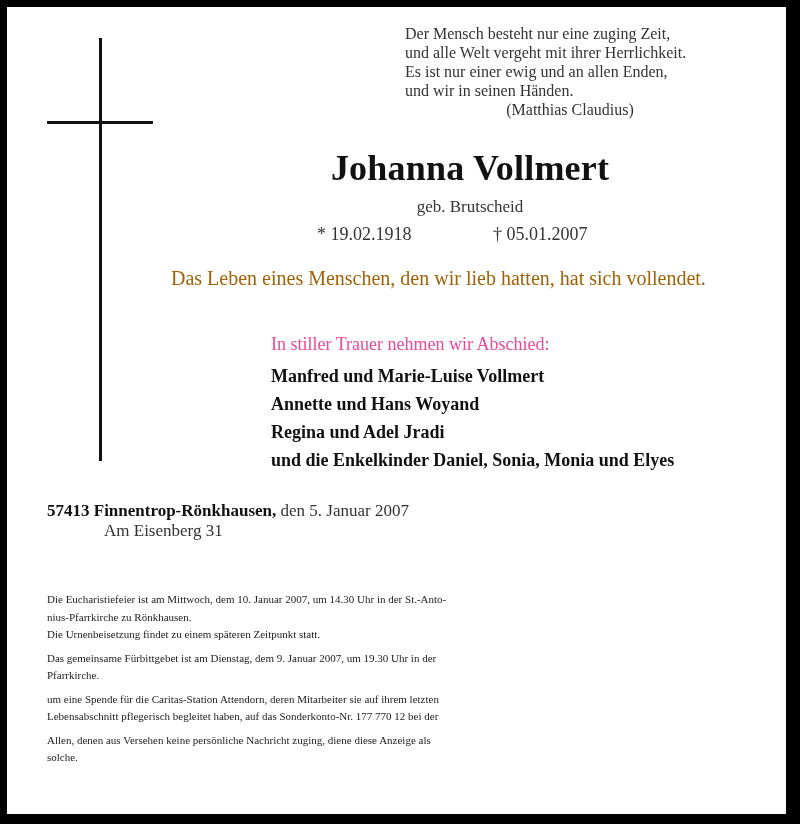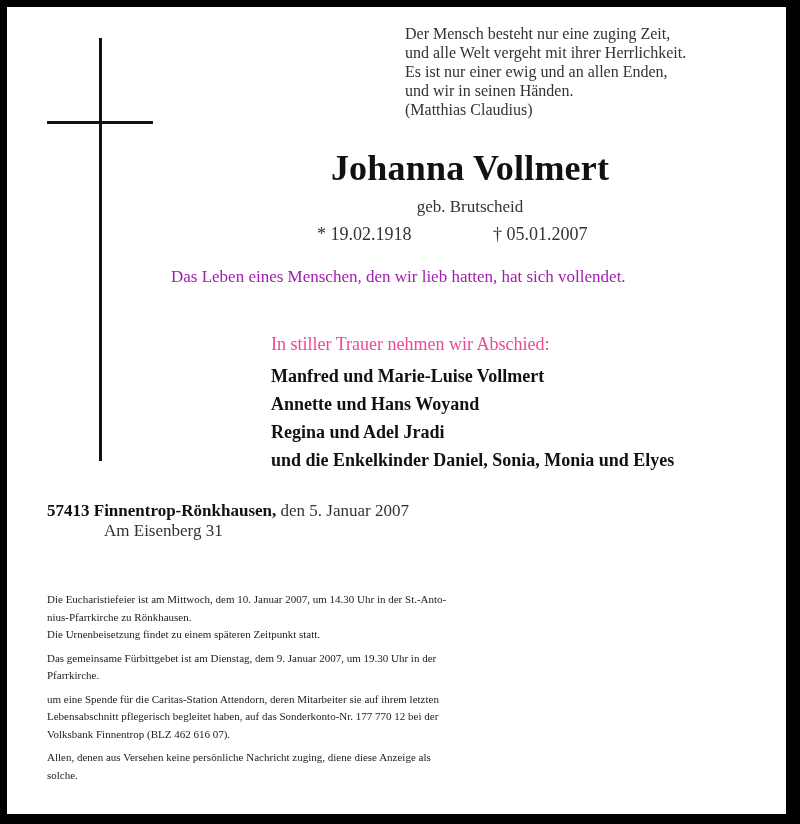--- a/index.html
+++ b/index.html
@@ -9,34 +9,34 @@
     background: #fff; color: #222;
     font-family: "Liberation Serif", "DejaVu Serif", serif;
   }
   .cross-v { position: absolute; left: 92px; top: 31px; width: 3px; height: 423px; background: #111; }
   .cross-h { position: absolute; left: 40px; top: 114px; width: 106px; height: 3px; background: #111; }
   .quote {
     position: absolute; left: 398px; top: 17px; width: 370px;
     font-size: 16px; line-height: 19px; color: #333;
   }
   .quote .line { display: block; }
-  .quote .author { display: block; text-align: left; padding-right: 40px; }
+  .quote .author { display: block; text-align: center; padding-right: 40px; }
   .name {
     position: absolute; left: 283px; top: 140px; width: 360px; text-align: center;
     font-size: 36px; font-weight: bold; color: #111; letter-spacing: 0.2px;
   }
   .maiden {
     position: absolute; left: 283px; top: 190px; width: 360px; text-align: center;
     font-size: 17px; color: #333;
   }
   .dates { position: absolute; top: 217px; font-size: 18px; color: #333; }
   .birth { left: 310px; }
   .death { left: 486px; }
   .lead {
-    position: absolute; left: 164px; font-size: 17px; color: #a21caf;
+    position: absolute; left: 164px; font-size: 20px; color: #a16207;
   }
   .lead1 { top: 260px; }
   .lead2 { top: 290px; }
   .farewell {
     position: absolute; left: 264px; top: 327px; font-size: 18px; color: #ec4899;
   }
   .mourners {
     position: absolute; left: 264px; top: 355px; font-size: 18px; font-weight: bold;
     line-height: 28px; color: #111;
   }
@@ -95,20 +95,19 @@
       <span class="l">nius-Pfarrkirche zu Rönkhausen.</span>
       <span class="l">Die Urnenbeisetzung findet zu einem späteren Zeitpunkt statt.</span>
     </p>
     <p>
       <span class="l">Das gemeinsame Fürbittgebet ist am Dienstag, dem 9. Januar 2007, um 19.30 Uhr in der</span>
       <span class="l">Pfarrkirche.</span>
     </p>
     <p>
       <span class="l">um eine Spende für die Caritas-Station Attendorn, deren Mitarbeiter sie auf ihrem letzten</span>
       <span class="l">Lebensabschnitt pflegerisch begleitet haben, auf das Sonderkonto-Nr. 177 770 12 bei der</span>
-      <span class="l">Volksbank Finnentrop (BLZ 462 616 07).</span>
     </p>
     <p>
       <span class="l">Allen, denen aus Versehen keine persönliche Nachricht zuging, diene diese Anzeige als</span>
       <span class="l">solche.</span>
     </p>
   </div>
 </div>
 
 </body></html>

